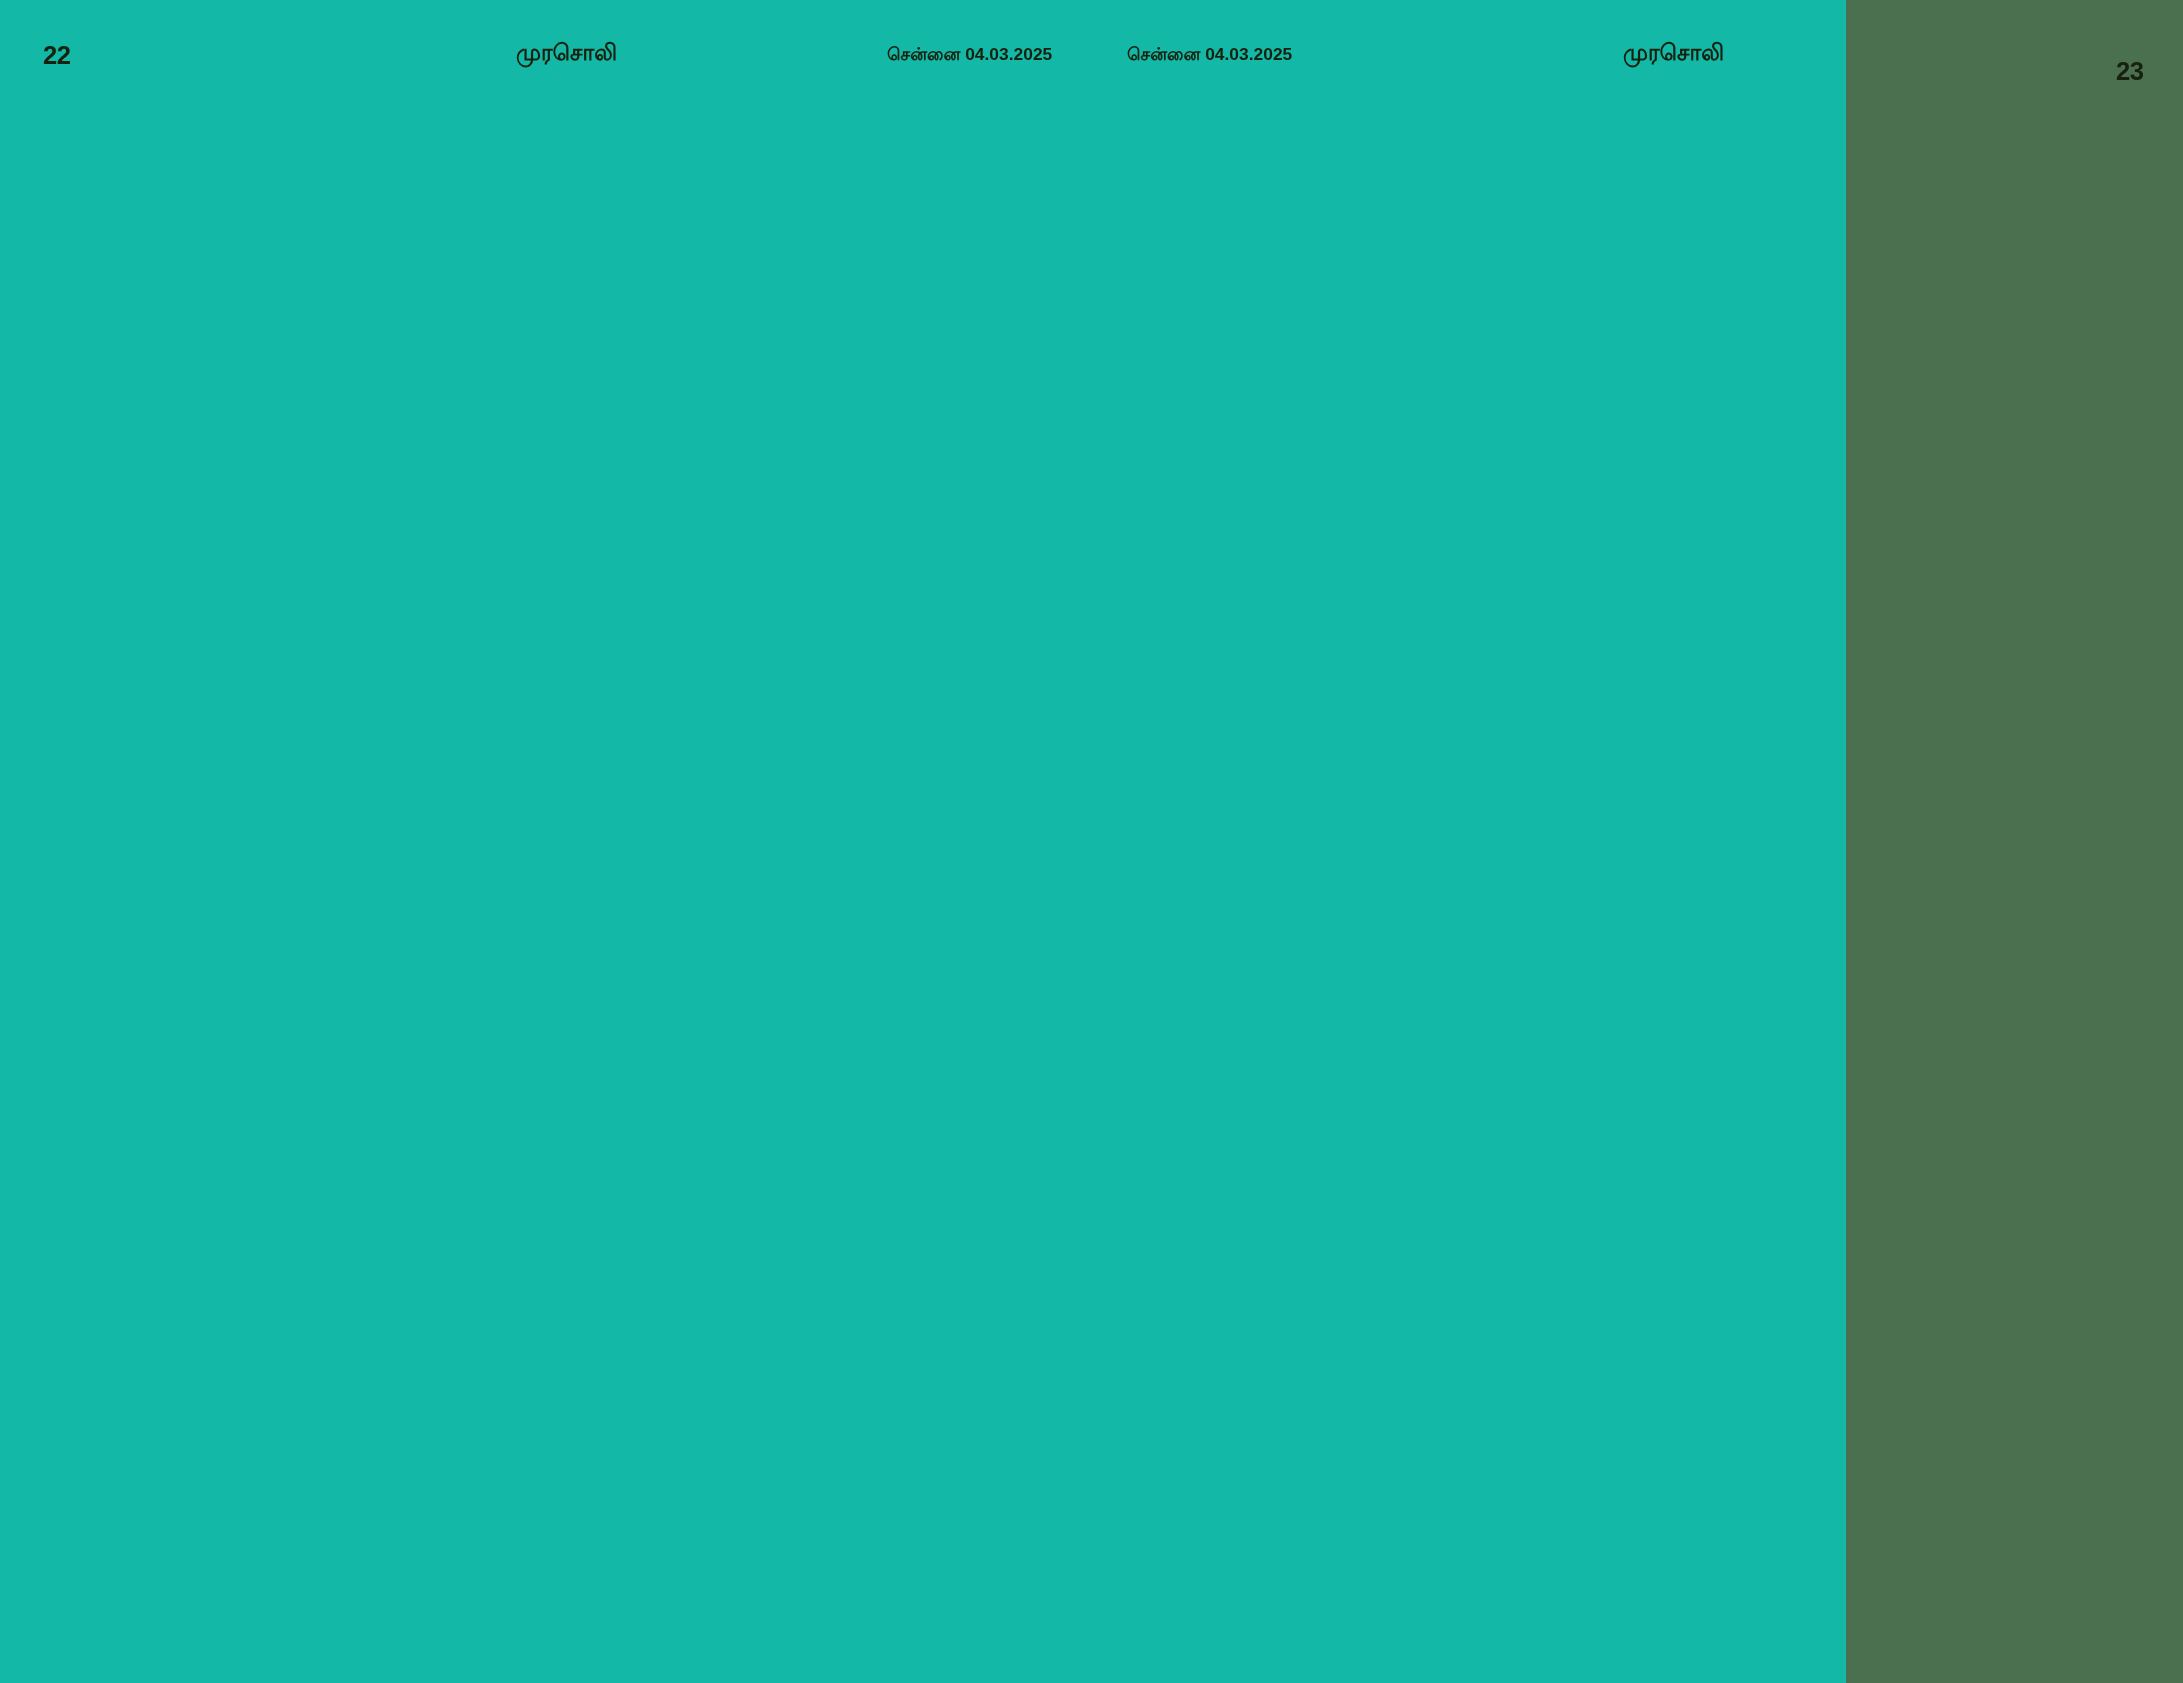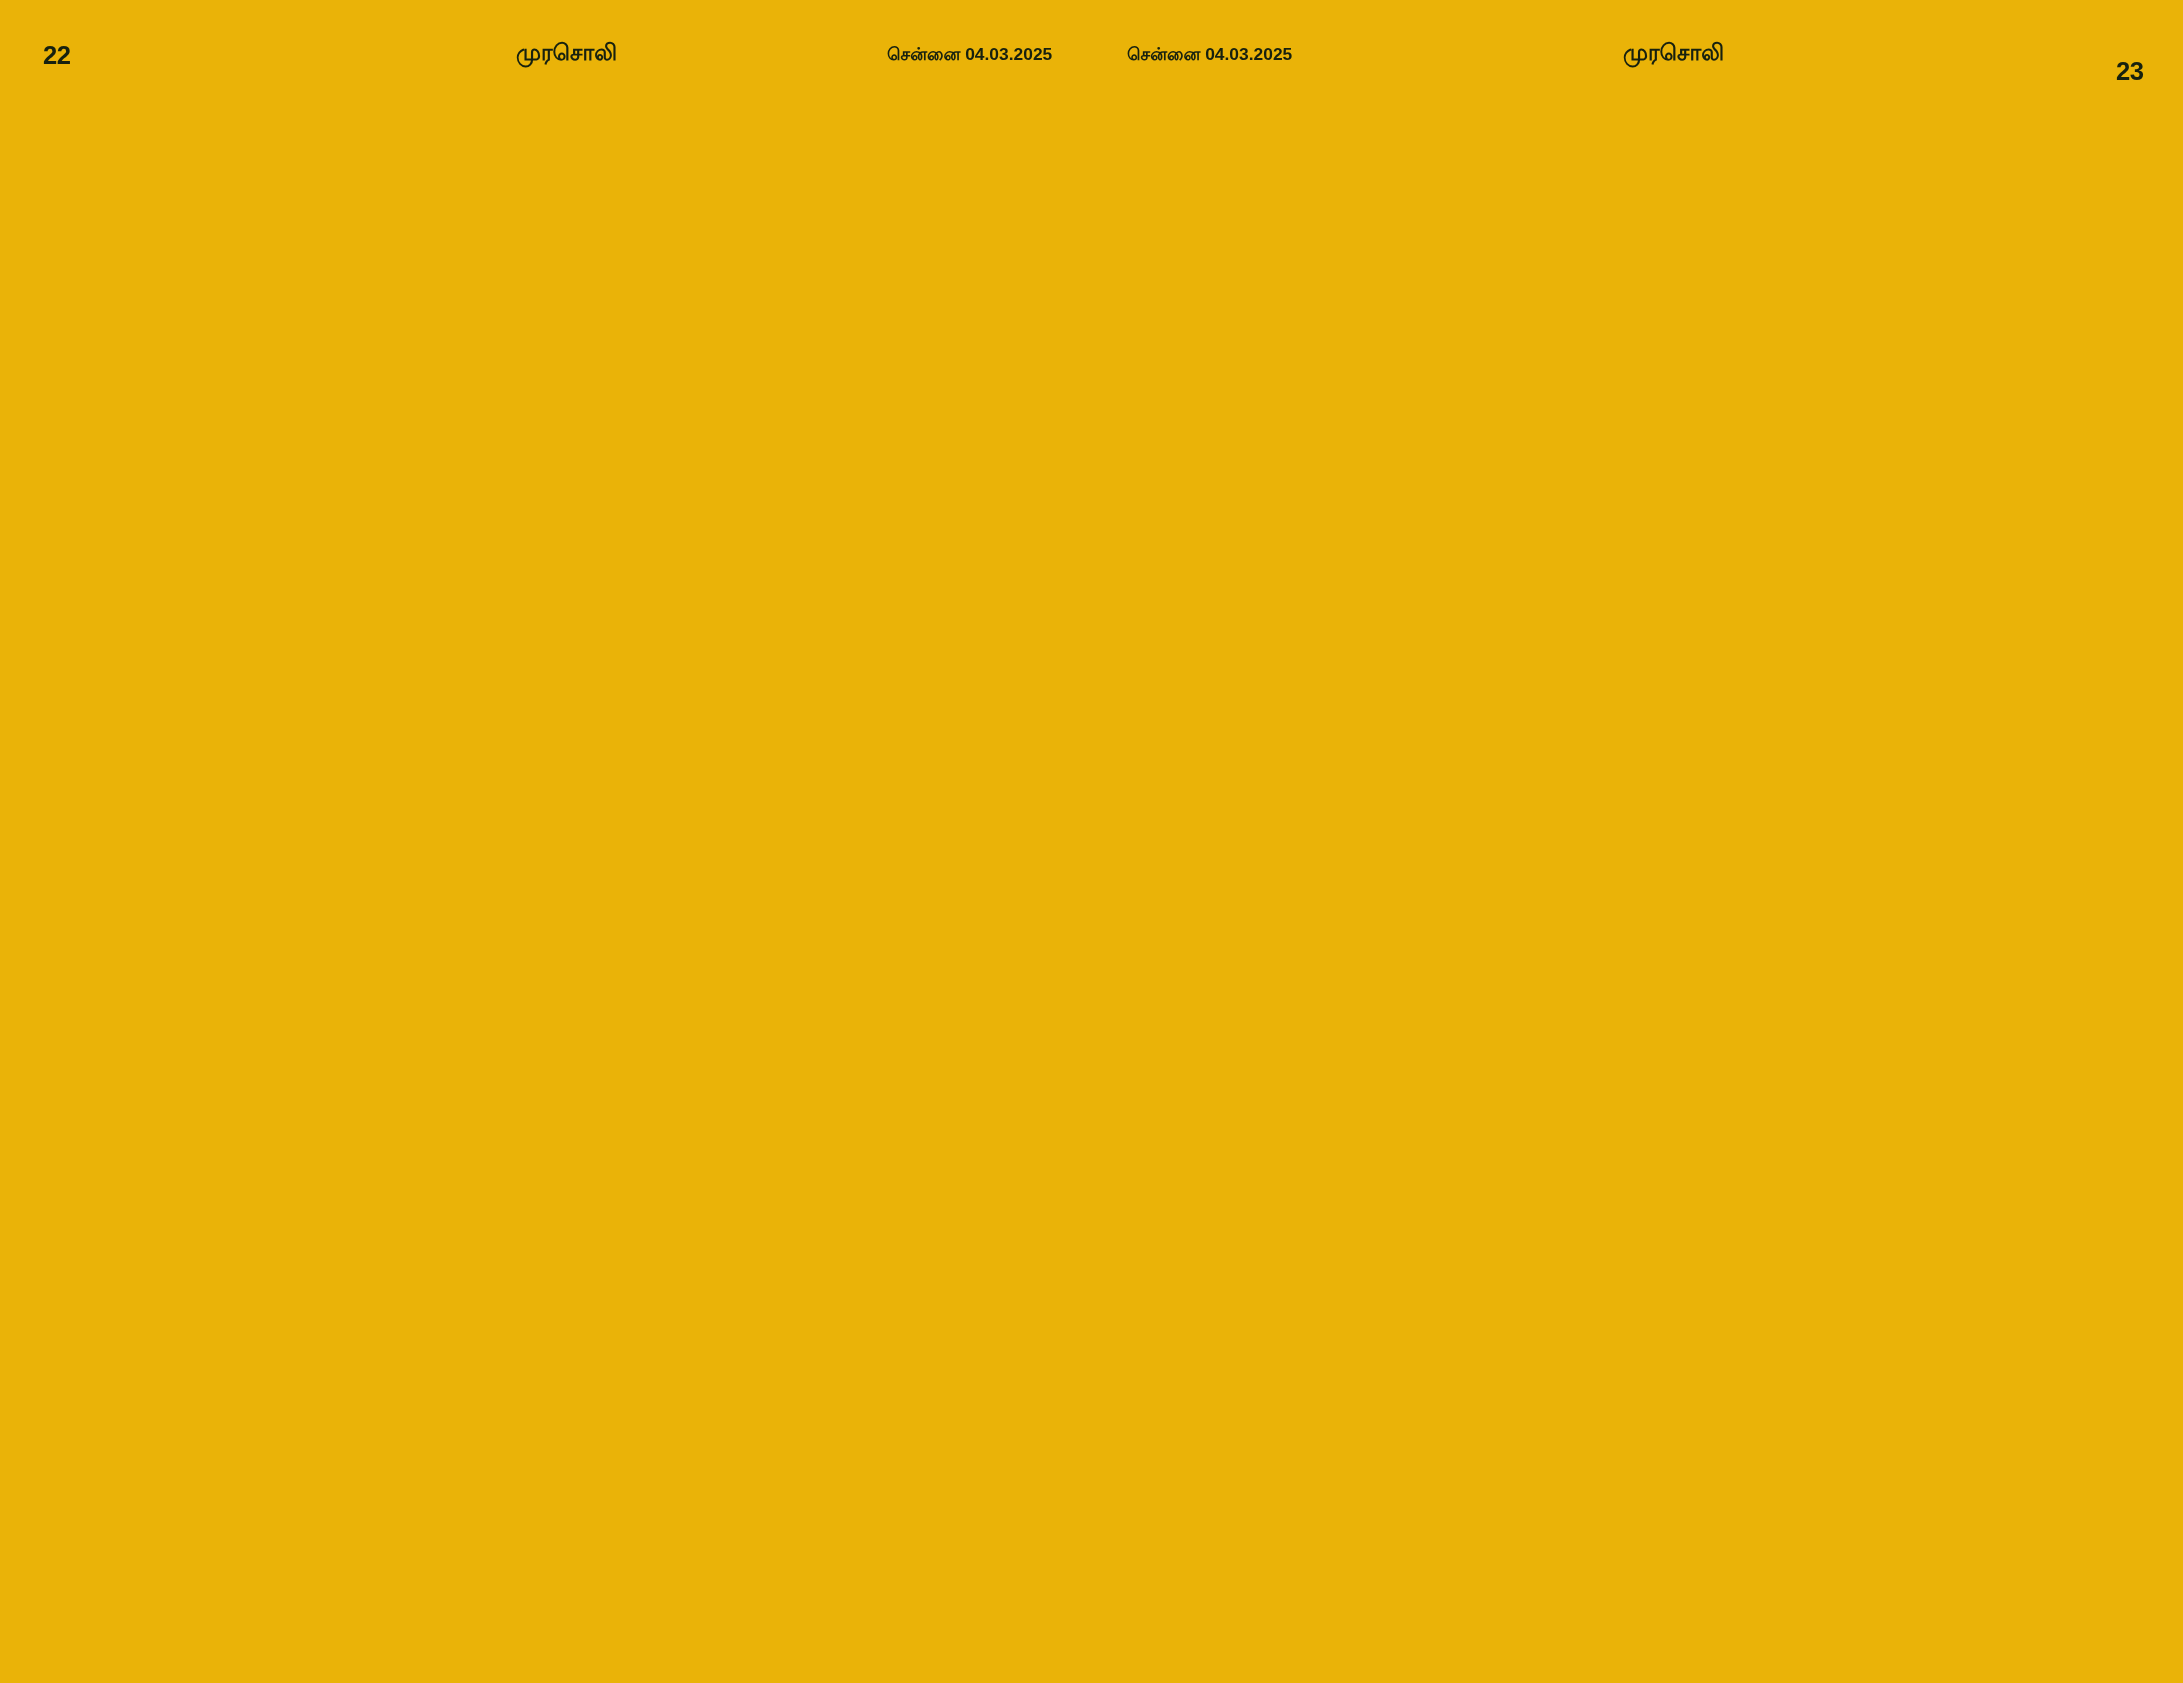--- a/index.html
+++ b/index.html
@@ -8,23 +8,23 @@
   }
   body {
     width: 2183px;
     height: 1684px;
     background: #4a7050;
     font-family: "Liberation Sans", sans-serif;
     overflow: hidden;
   }
   .page {
     position: relative;
-    width: 2183px;
+    width: 1846px;
     height: 1684px;
-    background: #eab308;
+    background: #14b8a6;
   }
   .header-band {
     position: absolute;
     top: 0;
     left: 0;
     width: 2183px;
     height: 97px;
   }
   .hdr {
     position: absolute;

